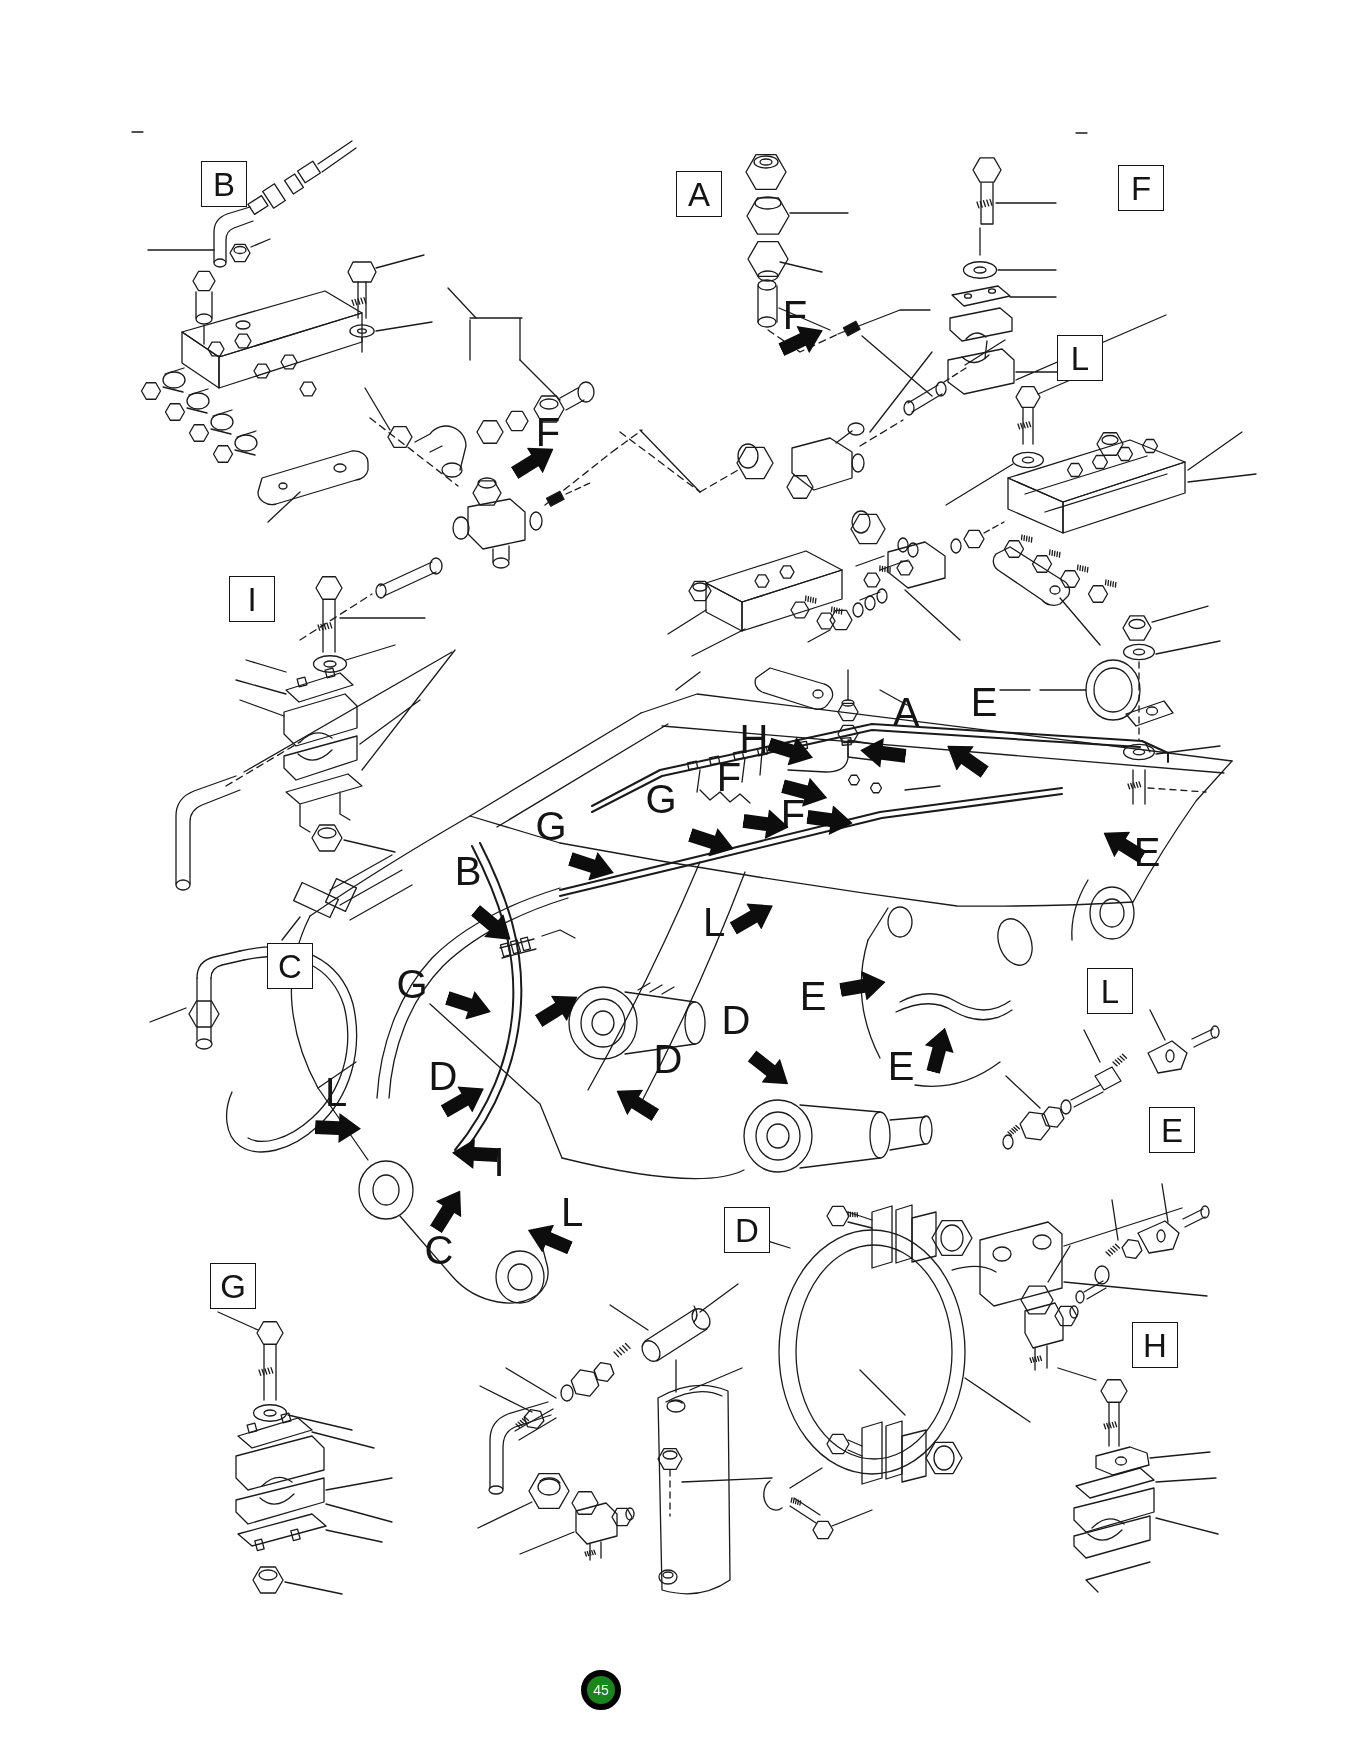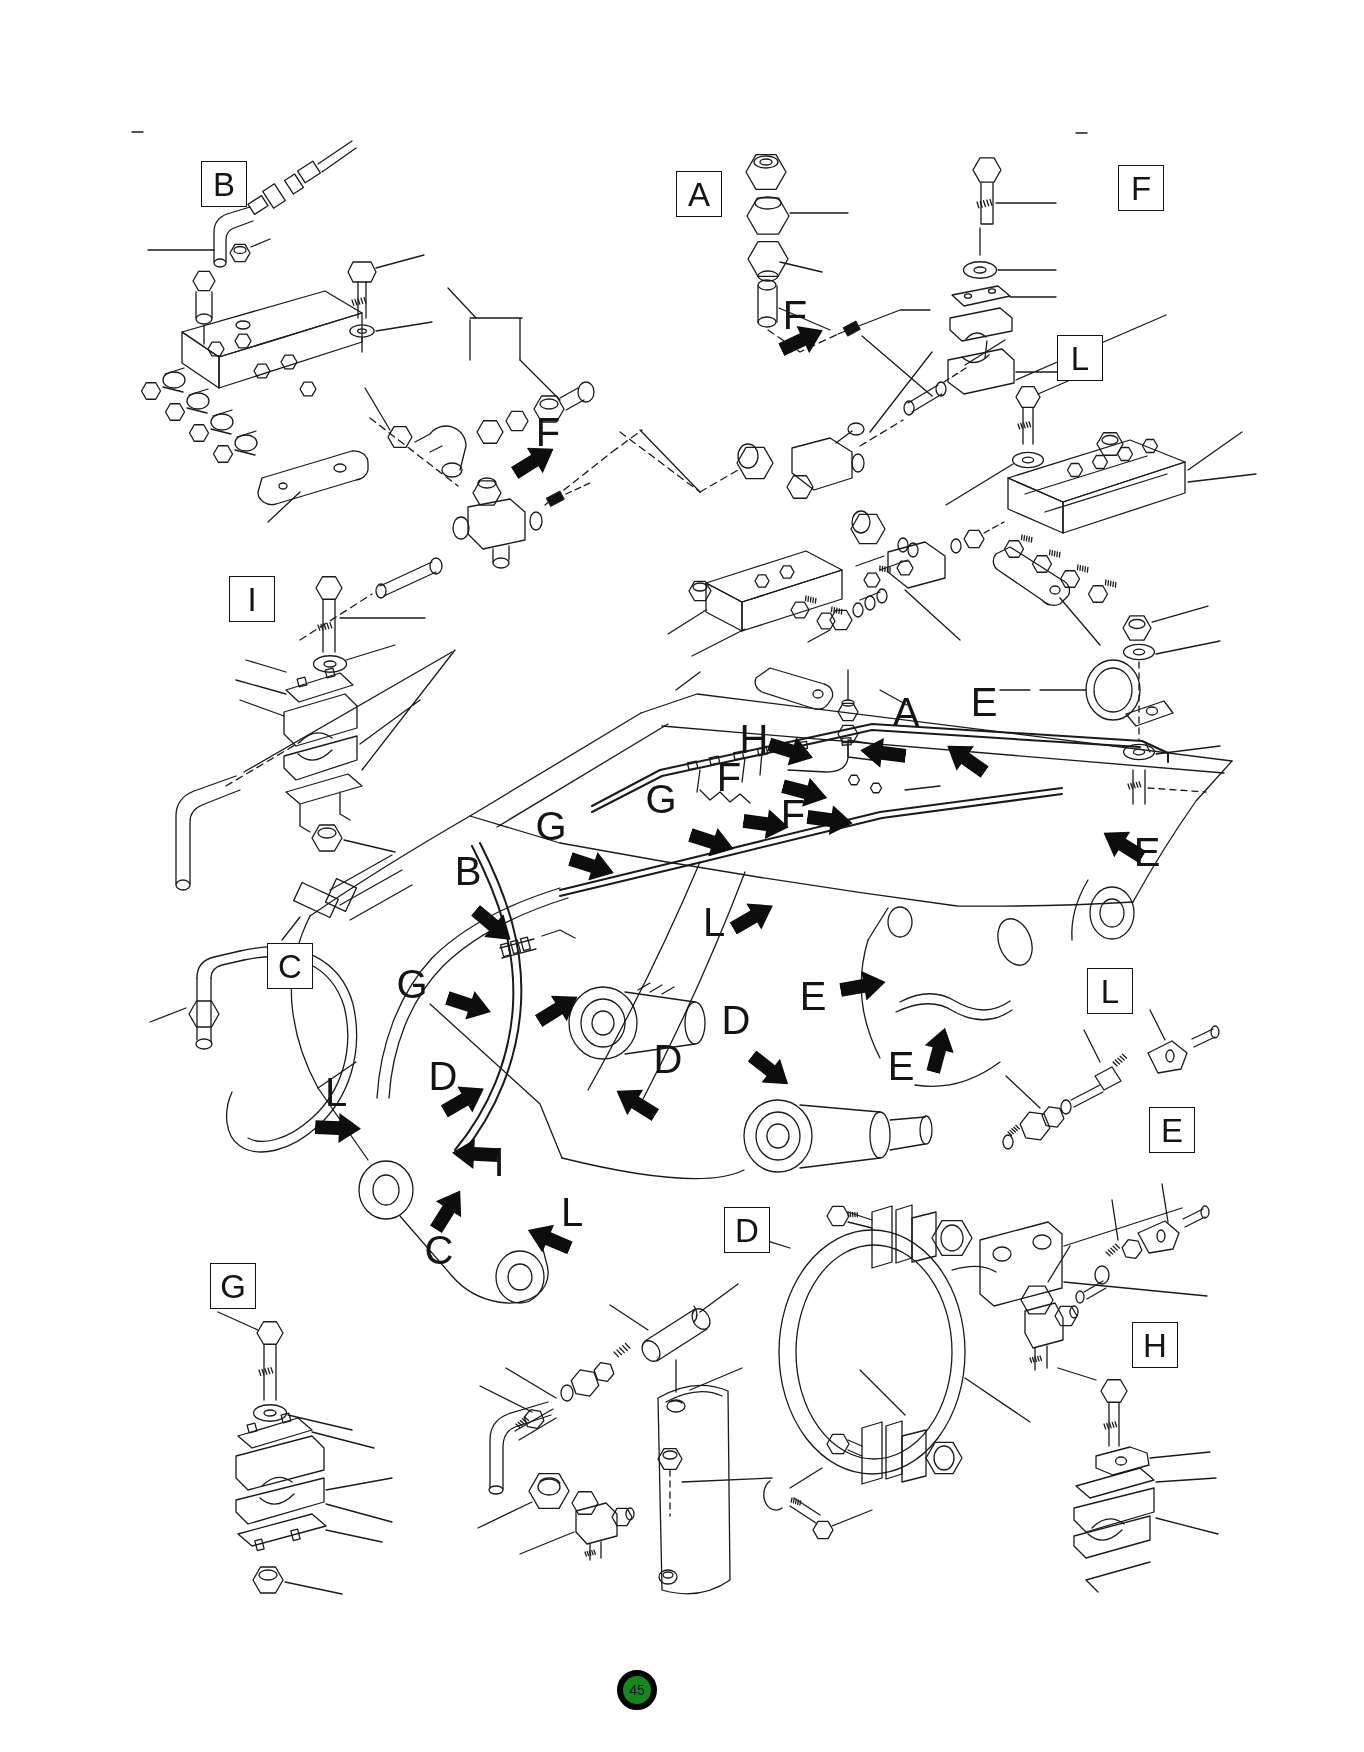--- a/index.html
+++ b/index.html
@@ -630,17 +630,17 @@
         <div class="shape"></div>
       </div>
       <div class="callout-arrow" style="left: 526px; top: 1224px; transform: rotate(203deg);">
         <div class="shape"></div>
       </div>
       <div class="callout-arrow" style="left: 425px; top: 1195px; transform: rotate(-58deg);">
         <div class="shape"></div>
       </div>
     </div>
 
-<div class="page-badge" id="badge" style="left: 637px; top: 1690px; background: rgb(23, 135, 28); border-color: rgb(0, 0, 0); color: #0f172a;">
+<div class="page-badge" id="badge" style="left: 601px; top: 1690px; background: rgb(23, 135, 28); border-color: rgb(0, 0, 0); color: #ffffff;">
   <span>45</span>
 </div>
 
 </div>
 
 </body></html>

